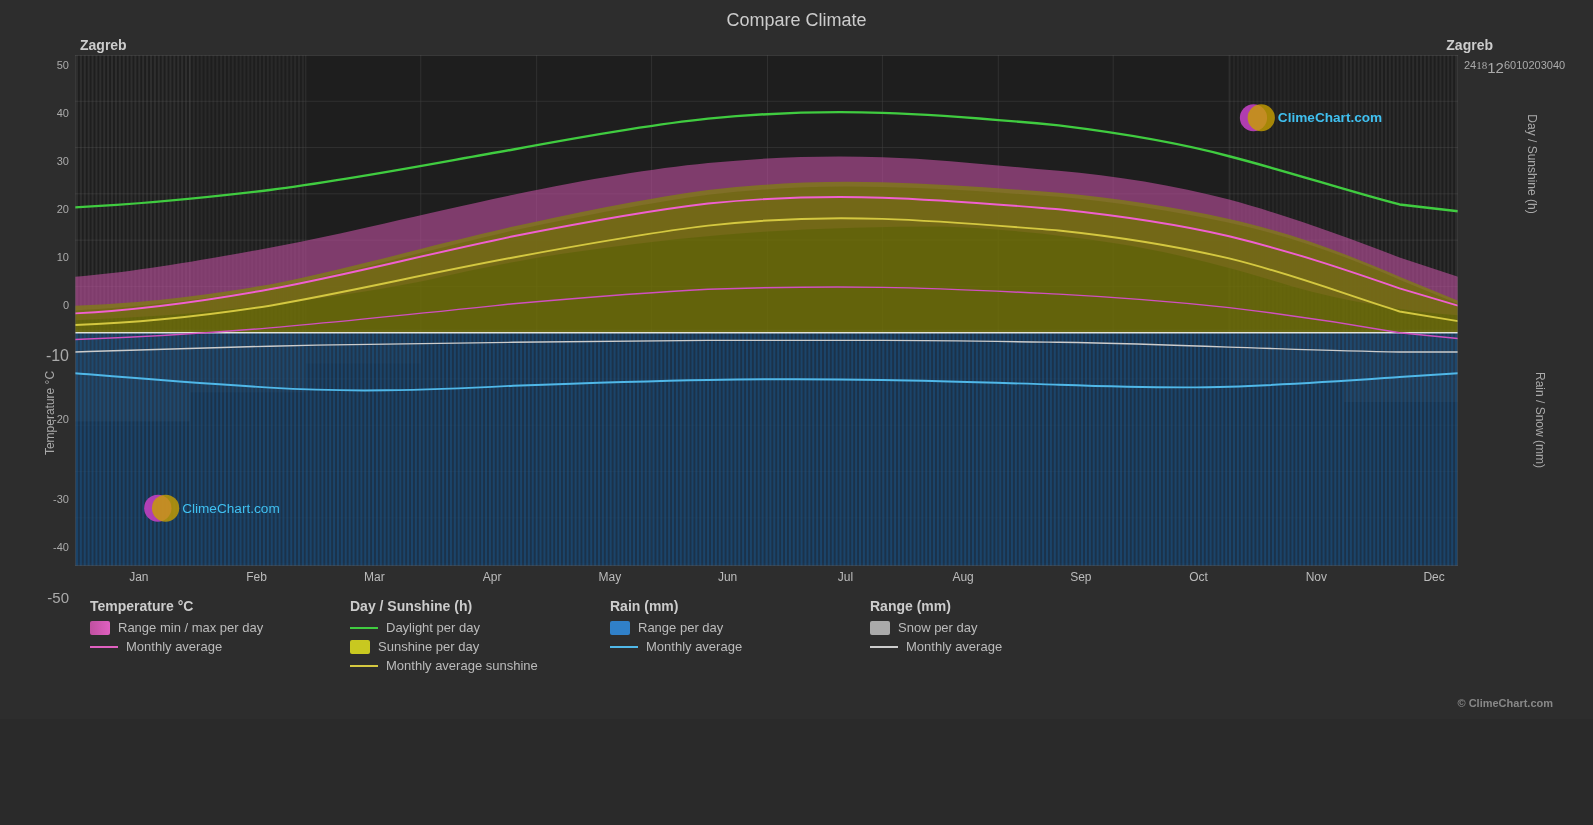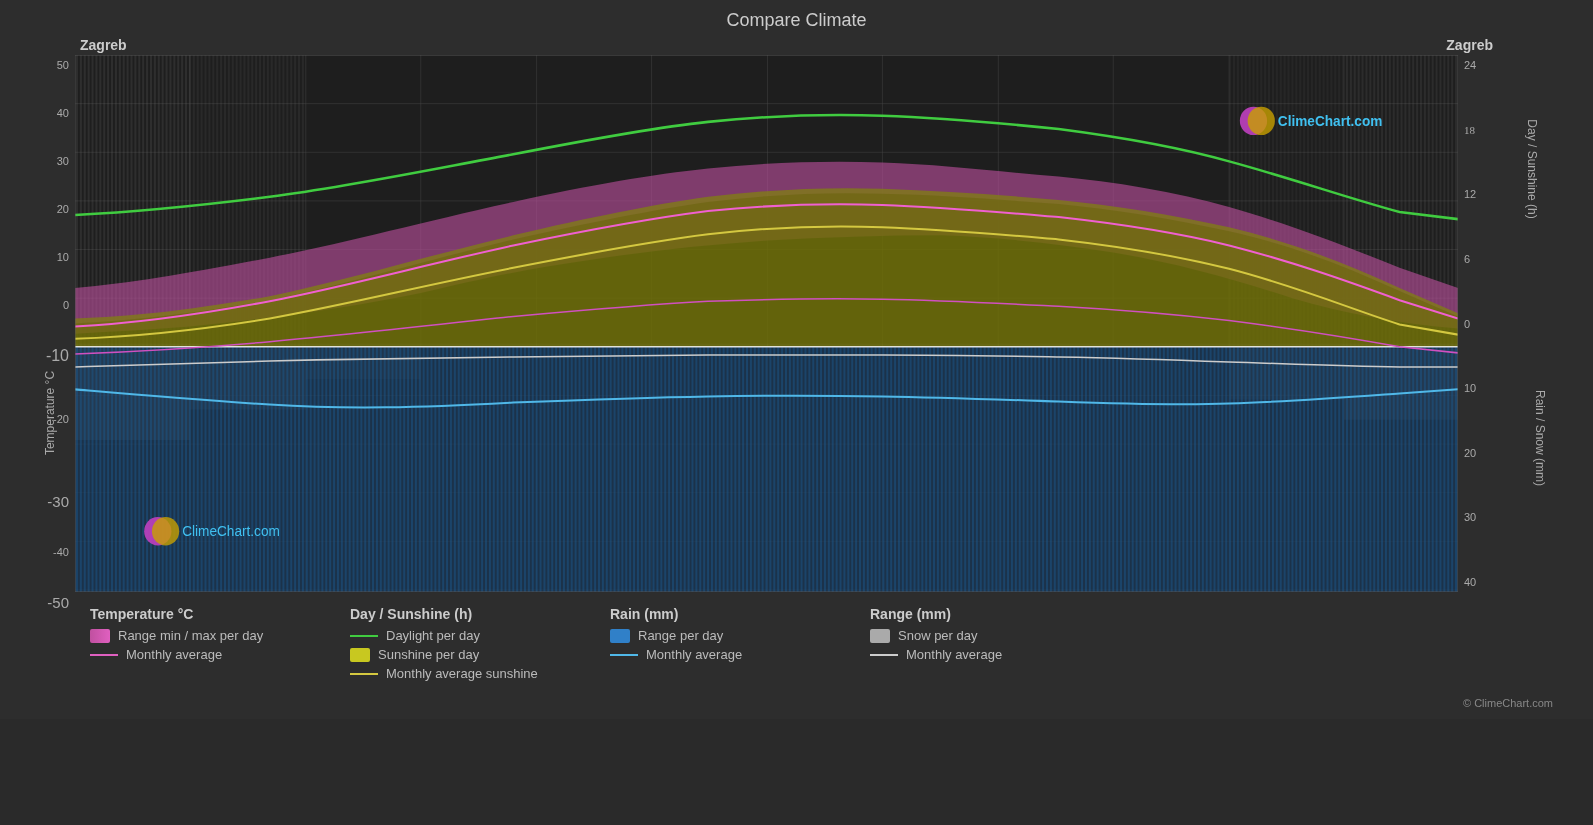--- a/index.html
+++ b/index.html
@@ -63,21 +63,22 @@
     .legend-line {
       width: 28px;
       height: 3px;
       flex-shrink: 0;
     }
     .copyright {
       text-align: right;
       color: #888;
       font-size: 11px;
       padding-right: 20px;
-      margin-top: 12px;
+      margin-top: 20px;
+      font-weight: bold;
     }
     .axis-labels-row {
       display: flex;
       padding-left: 60px;
       padding-right: 80px;
     }
     .month-label {
       flex: 1;
       text-align: center;
       color: #bbb;
@@ -116,21 +117,21 @@
 
     <div style="width:55px; position:relative; display:flex; flex-direction:column; justify-content:space-between; padding: 4px 0; align-items:flex-end; padding-right:6px;gap:36px;">
       <span style="color:#aaa;font-size:11px;">50</span>
       <span style="color:#aaa;font-size:11px;">40</span>
       <span style="color:#aaa;font-size:11px;">30</span>
       <span style="color:#aaa;font-size:11px;">20</span>
       <span style="color:#aaa;font-size:11px;">10</span>
       <span style="color:#aaa;font-size:11px;">0</span>
       <span style="color:#aaa;font-size:16px;">-10</span>
       <span style="color:#aaa;font-size:11px;margin-top:12px;">-20</span>
-      <span style="color:#aaa;font-size:15px;margin-top:32px;">-30</span>
+      <span style="color:#aaa;font-size:11px;margin-top:32px;">-30</span>
       <span style="color:#aaa;font-size:11px;">-40</span>
       <span style="color:#aaa;font-size:15px;">-50</span>
     </div>
 
     <div style="flex:1; position:relative; background:#1e1e1e;">
       <svg class="chart-svg" viewBox="0 0 1420 530" preserveAspectRatio="none">
 
         <rect x="0" y="0" width="1420" height="530" fill="#1e1e1e"></rect>
 
         <line x1="0" y1="48" x2="1420" y2="48" stroke="#444" stroke-width="0.5"></line>
@@ -220,40 +221,54 @@
         <text x="110" y="475" fill="#40c0f0" font-size="14" font-family="Arial">ClimeChart.com</text>
 
         <circle cx="1210" cy="65" r="14" fill="#c040c0" opacity="0.9"></circle>
         <circle cx="1218" cy="65" r="14" fill="#c8a000" opacity="0.8"></circle>
         <text x="1235" y="70" fill="#40c0f0" font-size="14" font-family="Arial" font-weight="bold">ClimeChart.com</text>
 
         <rect x="0" y="0" width="1420" height="530" fill="none" stroke="#555" stroke-width="1"></rect>
       </svg>
     </div>
 
-    <div style="width:55px; position:relative; display:flex; flex-direction:column; justify-content:space-between; padding: 4px 0; align-items:flex-start; padding-left:6px;gap:28px;">
+    <div style="width:55px; position:relative; display:flex; justify-content:space-between; padding: 4px 0; align-items:flex-start; padding-left:6px;">
 
       <span style="color:#aaa;font-size:11px;">24</span>
       <span style="color:#aaa;font-size:11px;font-family:Liberation Serif, serif;">18</span>
-      <span style="color:#aaa;font-size:11px;">12</span>
+      <span style="color:#aaa;font-size:15px;">12</span>
       <span style="color:#aaa;font-size:11px;">6</span>
       <span style="color:#aaa;font-size:11px;">0</span>
 
       <span style="color:#aaa;font-size:11px;">10</span>
       <span style="color:#aaa;font-size:11px;">20</span>
       <span style="color:#aaa;font-size:11px;">30</span>
       <span style="color:#aaa;font-size:11px;">40</span>
     </div>
 
     <div style="width:60px; display:flex; flex-direction:column; justify-content:space-around; align-items:center; position:relative;">
       <div style="position:absolute; top:20%; right:-8px; transform:rotate(90deg); white-space:nowrap; color:#aaa; font-size:12px;">Day / Sunshine (h)</div>
       <div style="position:absolute; top:70%; right:-15px; transform:rotate(90deg); white-space:nowrap; color:#aaa; font-size:12px;">Rain / Snow (mm)</div>
     </div>
   </div>
 
+  <div class="axis-labels-row" style="margin-top:4px;">
+    <div class="month-label">Jan</div>
+    <div class="month-label">Feb</div>
+    <div class="month-label">Mar</div>
+    <div class="month-label">Apr</div>
+    <div class="month-label">May</div>
+    <div class="month-label">Jun</div>
+    <div class="month-label">Jul</div>
+    <div class="month-label">Aug</div>
+    <div class="month-label">Sep</div>
+    <div class="month-label">Oct</div>
+    <div class="month-label">Nov</div>
+    <div class="month-label">Dec</div>
+  </div>
 
   <div style="position:absolute; left:8px; top:50%; transform:translateY(-50%) rotate(-90deg); white-space:nowrap; color:#aaa; font-size:12px;">Temperature °C</div>
 
   <div class="legend-area" style="margin-top:6px;">
 
     <div class="legend-col">
       <div class="legend-title">Temperature °C</div>
       <div class="legend-item">
         <div class="legend-swatch" style="background: linear-gradient(to right, #c050a0, #e060c0);"></div>
         <span>Range min / max per day</span>

